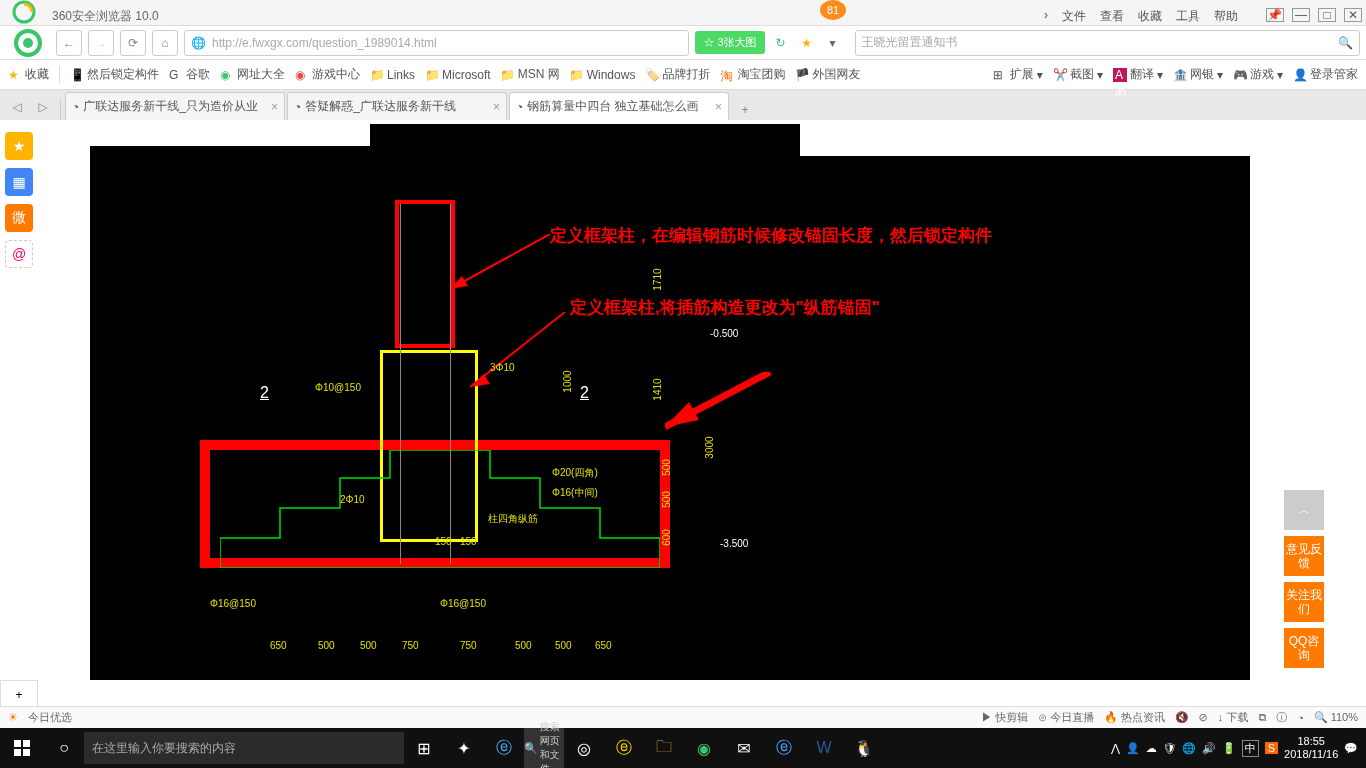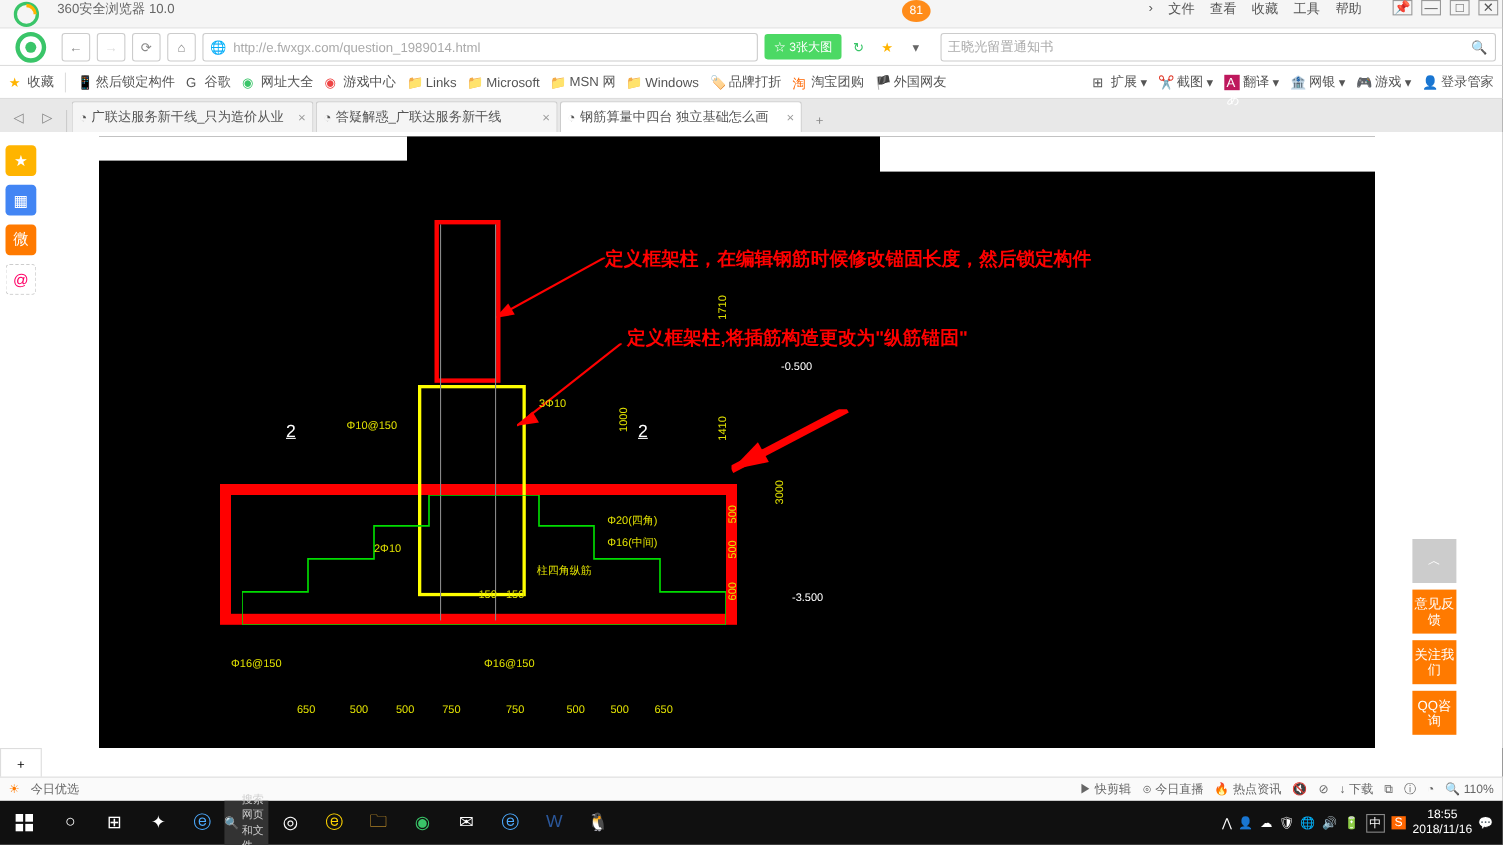--- a/index.html
+++ b/index.html
@@ -1,19 +1,19 @@
 <!DOCTYPE html>
 <html><head>
 <meta charset="utf-8">
 <style>
 *{margin:0;padding:0;box-sizing:border-box;font-family:"Microsoft YaHei",Arial,sans-serif;}
 body{width:1366px;height:768px;overflow:hidden;background:#fff;font-size:12px;}
 
 
-.titlebar{height:26px;background:#f5f5f5;display:flex;align-items:flex-start;padding:0 4px;border-bottom:1px solid #ddd;}
+.titlebar{height:26px;background:#f5f5f5;display:flex;align-items:flex-end;padding:0 4px;border-bottom:1px solid #ddd;}
 .titlebar .logo{width:40px;height:26px;display:flex;align-items:center;justify-content:center;color:#3ac569;font-weight:bold;font-size:18px;}
 .titlebar .title{margin-left:8px;color:#666;}
 .titlebar .badge{position:absolute;left:820px;top:0;width:26px;height:20px;background:#ff8c1a;border-radius:50%;color:#fff;display:flex;align-items:center;justify-content:center;font-size:11px;}
 .titlebar .right{margin-left:auto;display:flex;gap:14px;color:#555;}
 .titlebar .right span{cursor:default;}
 .titlebar .winbtns{display:flex;gap:8px;margin-left:14px;}
 .titlebar .winbtns div{width:18px;height:14px;border:1px solid #999;display:flex;align-items:center;justify-content:center;}
 
 
 .addrbar{height:34px;background:#fff;display:flex;align-items:center;padding:0 6px;gap:6px;border-bottom:1px solid #ddd;}
@@ -317,20 +317,23 @@
 <div class="taskbar">
   <div class="start">
     <svg width="16" height="16">
         <rect x="0" y="0" width="7" height="7" fill="#fff"></rect>
         <rect x="9" y="0" width="7" height="7" fill="#fff"></rect>
         <rect x="0" y="9" width="7" height="7" fill="#fff"></rect>
         <rect x="9" y="9" width="7" height="7" fill="#fff"></rect>
       </svg>
   </div>
   <div class="tbicon">○</div>
+  <div class="search">
+      <span>在这里输入你要搜索的内容</span>
+    </div>
   <div class="tbicon">⊞</div>
   <div class="tbicon">✦</div>
   <div class="tbicon" style="color:#4dabff">ⓔ</div>
   <div class="tbicon" style="background:#333;font-size:11px;">🔍<span style="font-size:10px;margin-left:2px;color:#ccc;">搜索网页和文件</span></div>
   <div class="tbicon">◎</div>
   <div class="tbicon" style="color:#ffd400">ⓔ</div>
   <div class="tbicon" style="color:#f0b030">🗀</div>
   <div class="tbicon" style="color:#3ac569">◉</div>
   <div class="tbicon">✉</div>
   <div class="tbicon" style="color:#4dabff">ⓔ</div>

